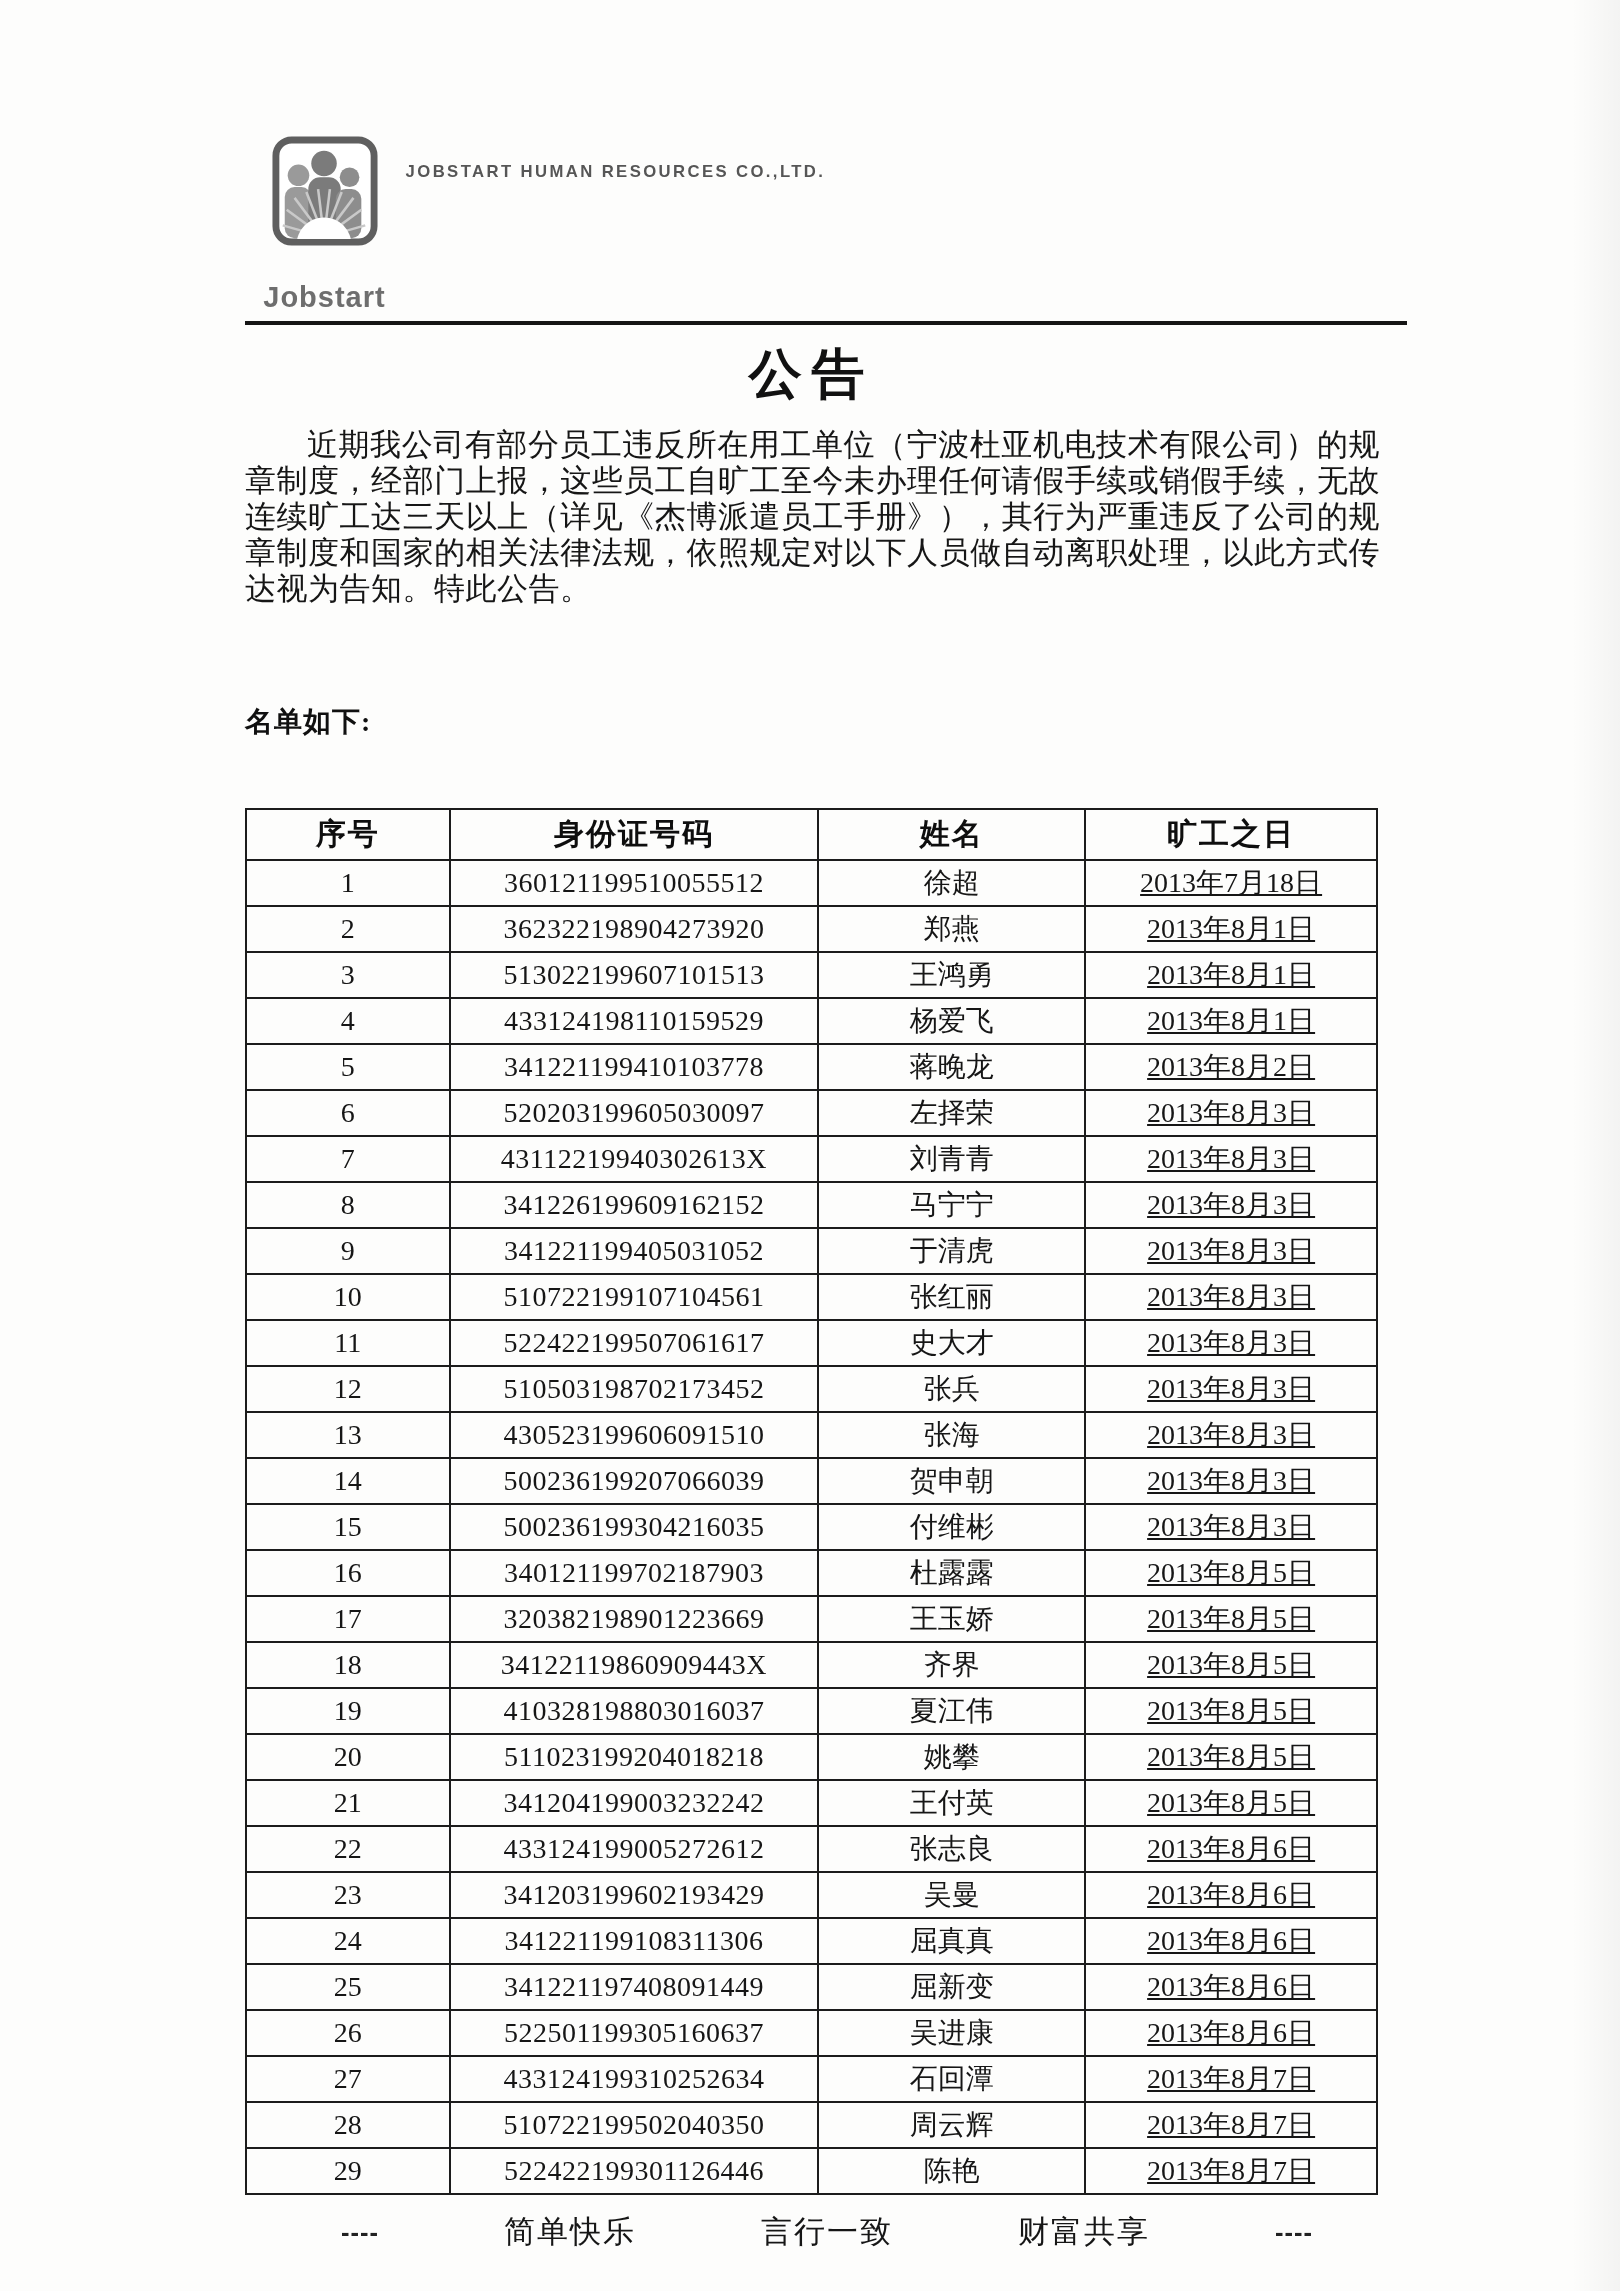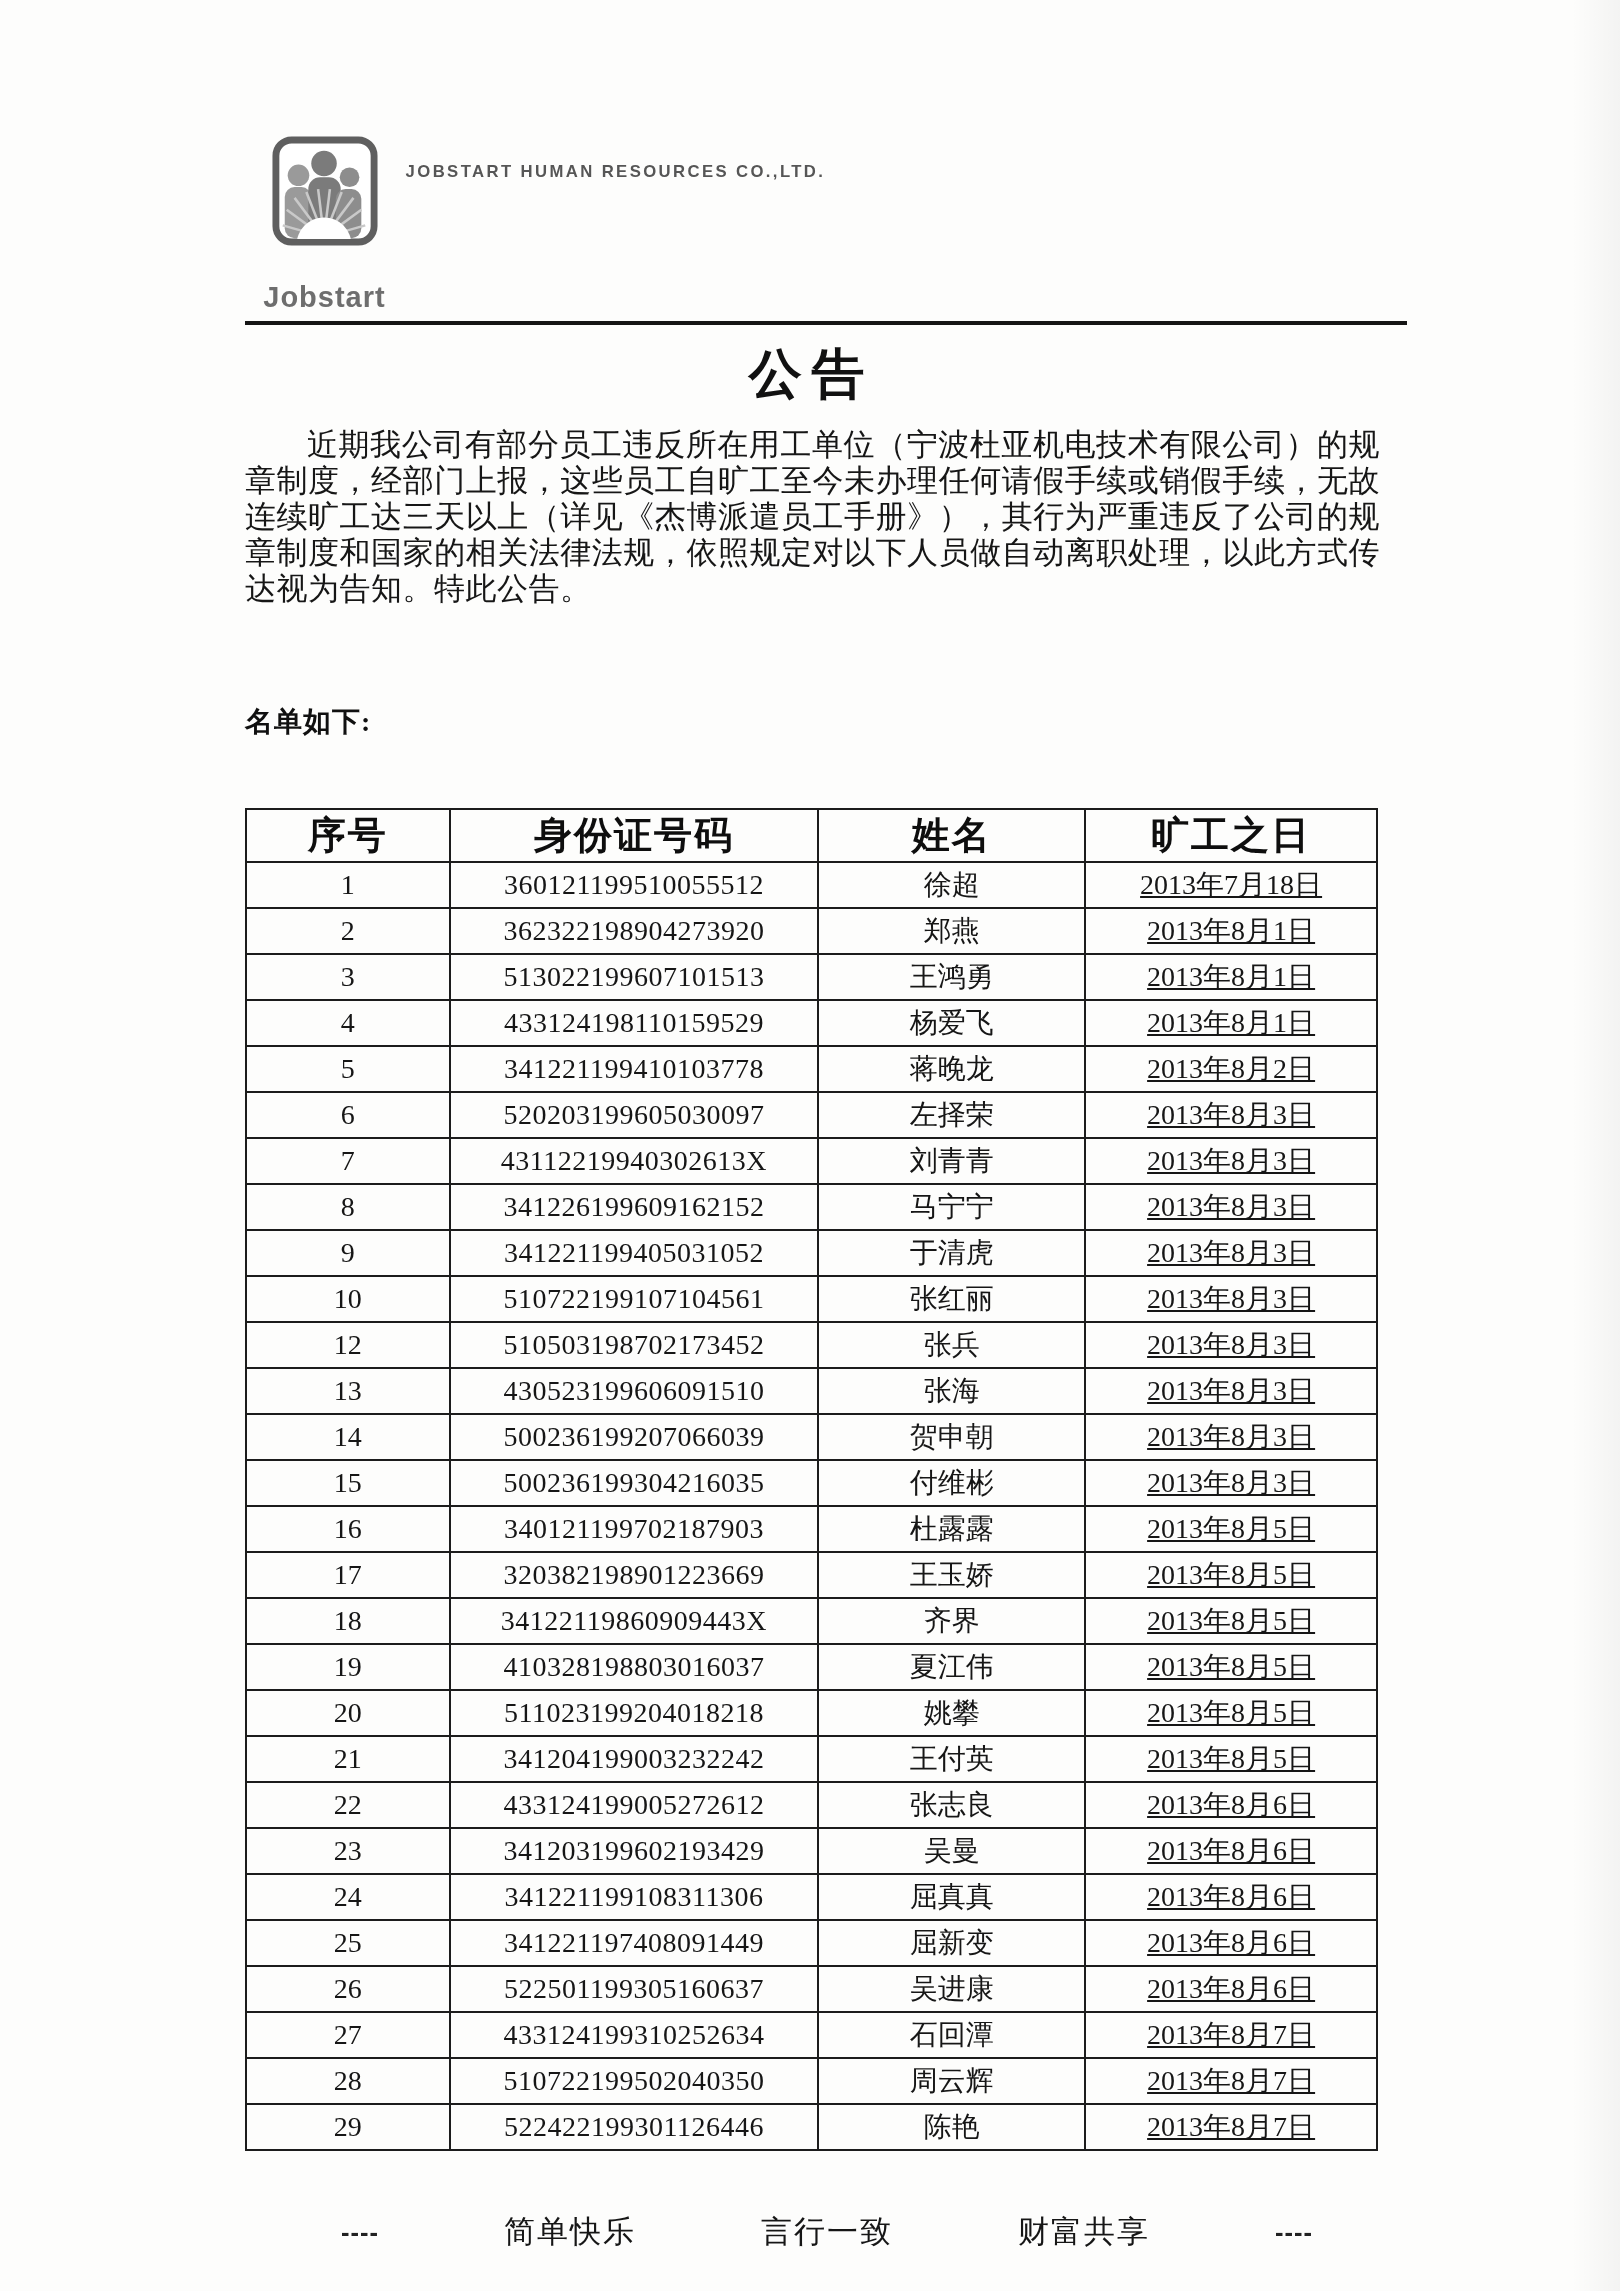--- a/index.html
+++ b/index.html
@@ -59,21 +59,21 @@
   table.roster{
     position:absolute;top:808px;left:245px;width:1133px;
     border-collapse:collapse;table-layout:fixed;
     border:2.9px solid #161616;
   }
   table.roster th, table.roster td{
     border:2px solid #1c1c1c;
     text-align:center;vertical-align:middle;
     padding:0;overflow:hidden;white-space:nowrap;
   }
-  table.roster th{height:49px;font-size:38px;font-weight:bold;color:#0e0e0e;letter-spacing:2px;}
+  table.roster th{height:49px;font-size:30px;font-weight:bold;color:#0e0e0e;letter-spacing:2px;}
   table.roster td{height:44px;font-size:28px;color:#161616;}
   td[data-name="cell-id-number"]{letter-spacing:0.5px;}
   td[data-name="cell-absence-date"]{font-size:27.4px;text-decoration:underline;}
   td[data-name="cell-index"]{font-size:27.4px;}
 
   
   .footer-line{
     position:absolute;top:2211px;left:341px;width:972px;
     display:flex;justify-content:space-between;align-items:center;
     font-size:31px;color:#161616;letter-spacing:2px;
@@ -204,20 +204,26 @@
           <td data-name="cell-name">于清虎</td>
           <td data-name="cell-absence-date">2013年8月3日</td>
         </tr>
         <tr data-name="table-row">
           <td data-name="cell-index">10</td>
           <td data-name="cell-id-number">510722199107104561</td>
           <td data-name="cell-name">张红丽</td>
           <td data-name="cell-absence-date">2013年8月3日</td>
         </tr>
         <tr data-name="table-row">
+          <td data-name="cell-index">11</td>
+          <td data-name="cell-id-number">522422199507061617</td>
+          <td data-name="cell-name">史大才</td>
+          <td data-name="cell-absence-date">2013年8月3日</td>
+        </tr>
+        <tr data-name="table-row">
           <td data-name="cell-index">12</td>
           <td data-name="cell-id-number">510503198702173452</td>
           <td data-name="cell-name">张兵</td>
           <td data-name="cell-absence-date">2013年8月3日</td>
         </tr>
         <tr data-name="table-row">
           <td data-name="cell-index">13</td>
           <td data-name="cell-id-number">430523199606091510</td>
           <td data-name="cell-name">张海</td>
           <td data-name="cell-absence-date">2013年8月3日</td>

